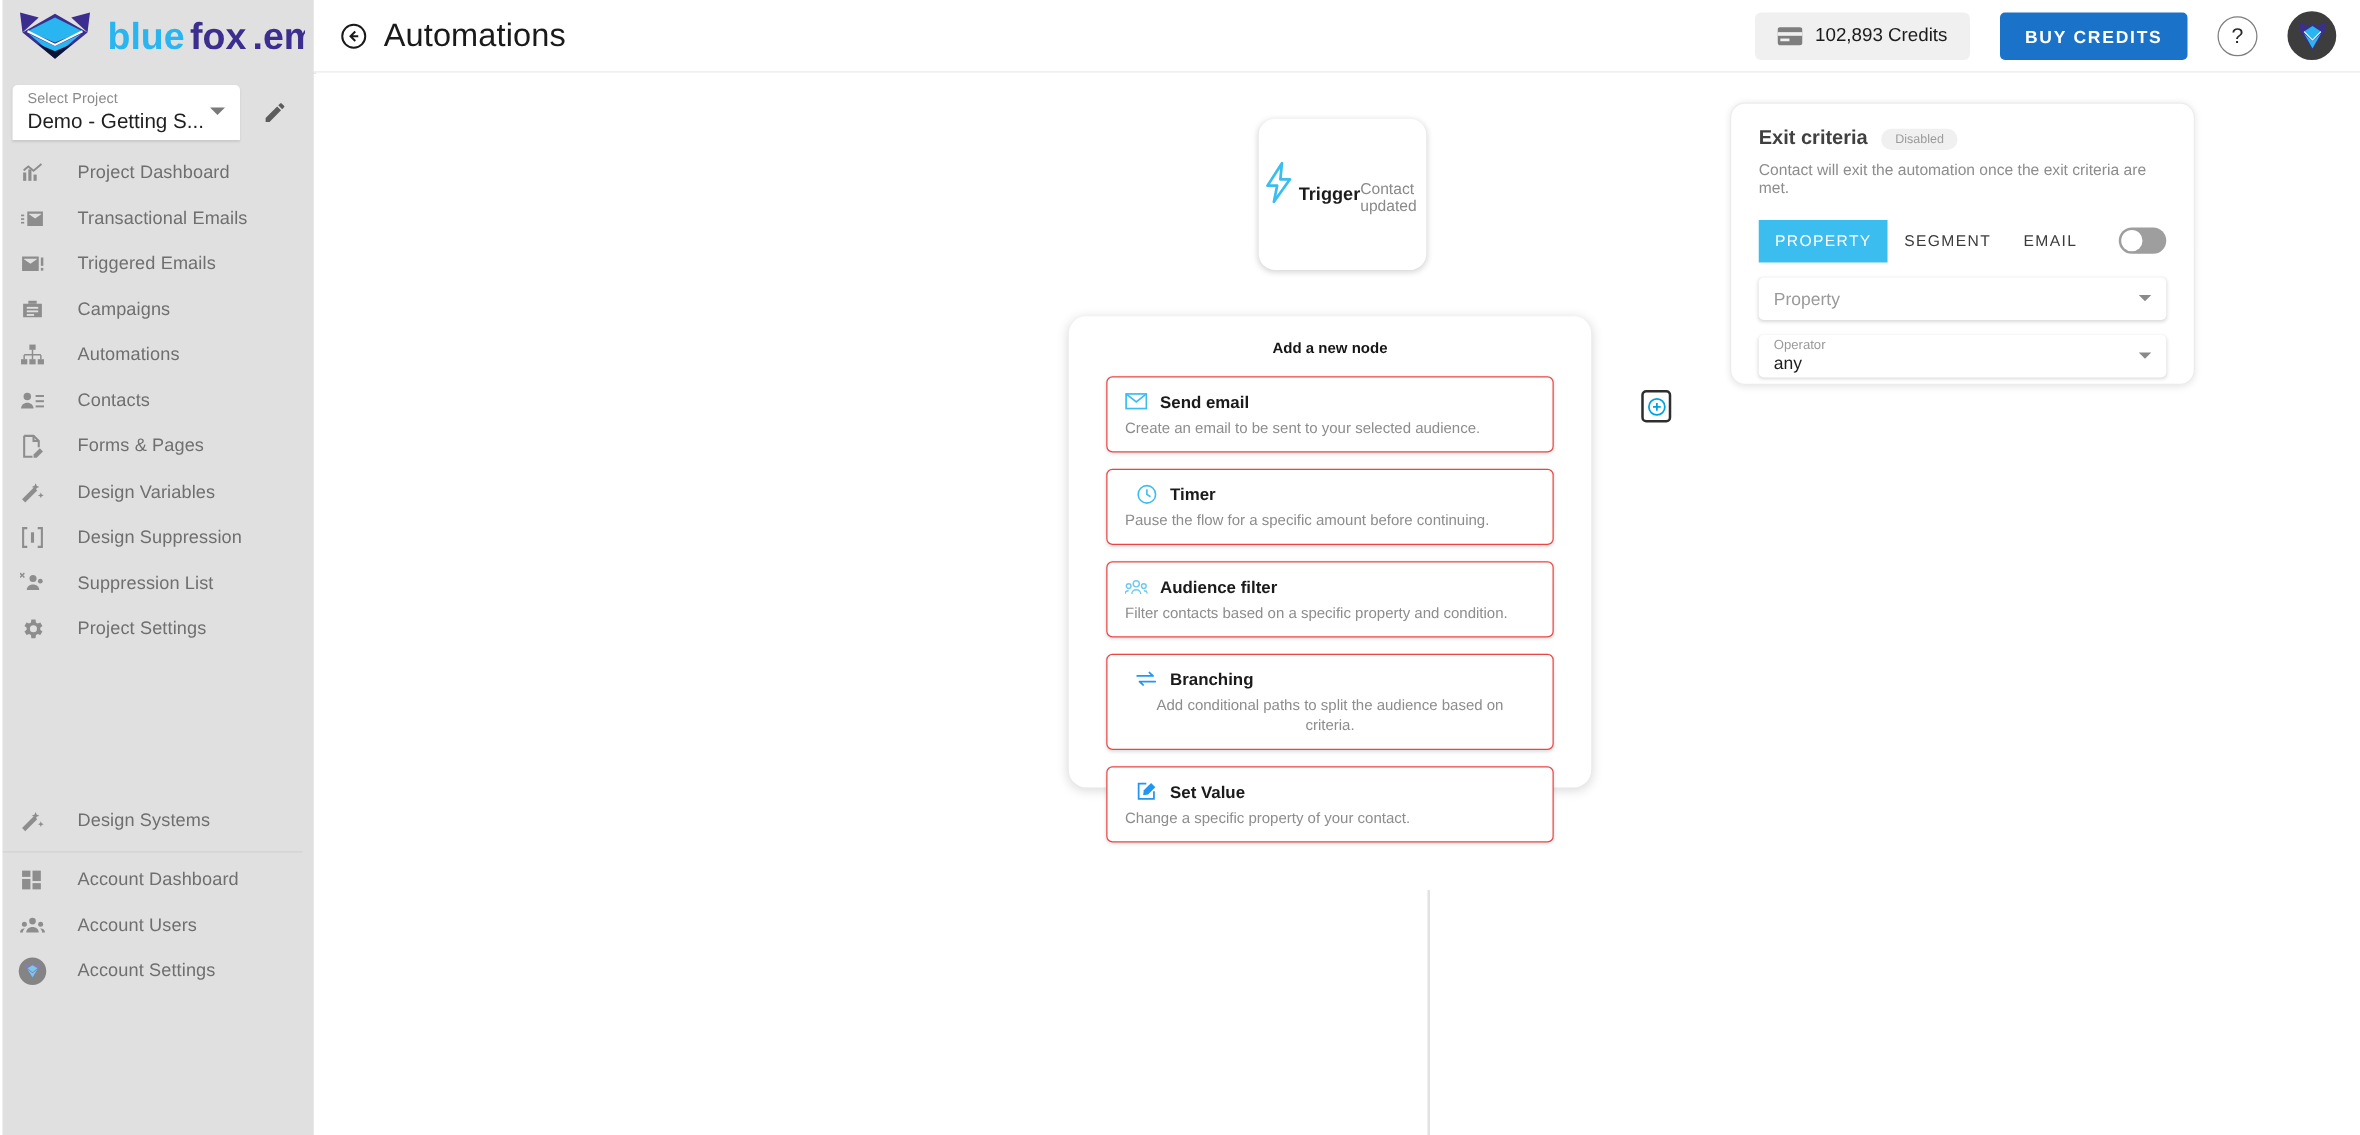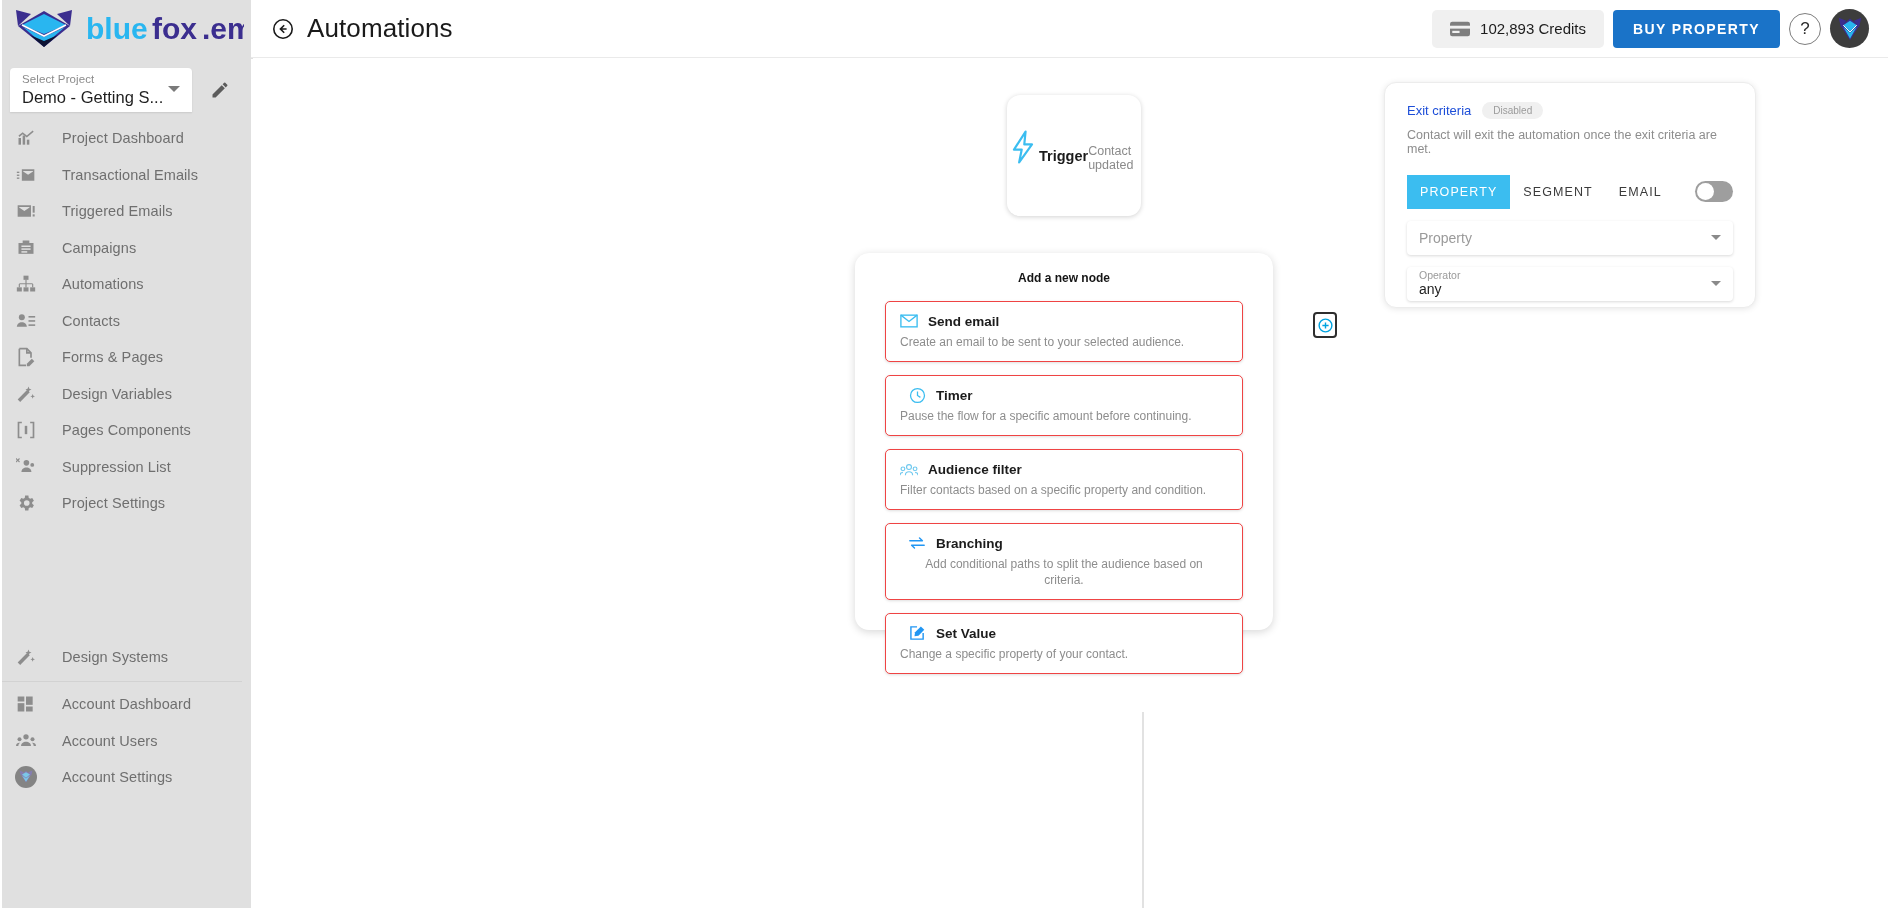--- a/index.html
+++ b/index.html
@@ -101,21 +101,21 @@
     display:flex; align-items:center; justify-content:center;
     cursor: pointer;
   }
   #page-title {
     margin-left: 11px;
     font-size: 26px; color: #1a1a1a;
     letter-spacing: .1px; font-weight: 400;
   }
   #header-right {
     margin-left: auto; margin-right: 19px;
-    display: flex; align-items: center; gap: 9px;
+    display: flex; align-items: center; gap: 24px;
   }
   #credits-pill {
     height: 38px; background: #f0f0f0;
     border-radius: 5px;
     display: flex; align-items: center; gap: 10px;
     padding: 0 18px;
     cursor: pointer;
   }
   #credits-pill .ctxt { font-size: 15px; color: #1c1c1c; white-space: nowrap; }
   #buy-credits {
@@ -224,21 +224,21 @@
   
   #exit-card {
     position: absolute; left: 1133px; top: 23px;
     width: 372px; height: 226px;
     background: #fff; border-radius: 12px;
     border: 1px solid #ececec;
     box-shadow: 0 1px 6px rgba(0,0,0,.10);
     padding: 19px 22px;
   }
   #exit-head { display: flex; align-items: center; gap: 11px; }
-  #exit-title { font-size: 13px; font-weight: 400; color: #1d4ed8; }
+  #exit-title { font-size: 16px; font-weight: 700; color: #404040; }
   #exit-badge {
     background: #f0f0f0; border-radius: 11px;
     padding: 3px 11px;
     font-size: 10px; color: #9b9b9b;
   }
   #exit-desc {
     font-size: 12.5px; color: #8d8d8d;
     margin-top: 9px;
   }
   #tabs-row {
@@ -423,21 +423,21 @@
     </div>
 
     <div class="nav-item">
       <span class="nav-ico">
         <svg width="20" height="20" viewBox="0 0 24 24" fill="none" stroke="#8d8d8d" stroke-width="2">
             <path d="M7 3H3v18h4"></path>
             <path d="M17 3h4v18h-4"></path>
             <rect x="10.5" y="7" width="3" height="10" fill="#8d8d8d" stroke="none"></rect>
           </svg>
       </span>
-      <span class="nav-lbl">Pages Components</span>
+      <span class="nav-lbl">Design Suppression</span>
     </div>
 
     <div class="nav-item">
       <span class="nav-ico">
         <svg width="20" height="20" viewBox="0 0 24 24" fill="#8d8d8d">
             <circle cx="12.5" cy="7" r="3.4"></circle>
             <path d="M6.5 18c0-3.3 2.7-5.4 6-5.4s6 2.1 6 5.4h-12z"></path>
             <circle cx="19.5" cy="9.5" r="2.3"></circle>
             <path d="M0.5 6.5l1.6-1.6 1.6 1.6 1-1-1.6-1.6L4.7 2.3l-1-1-1.6 1.6L0.5 1.3l-1 1 1.6 1.6L-0.5 5.5z"></path>
           </svg>
@@ -527,21 +527,21 @@
 
   <div id="header-right">
     <div id="credits-pill">
       <svg width="20" height="16" viewBox="0 0 22 16" fill="#7e7e7e">
         <rect x="0" y="0" width="22" height="16" rx="2.4"></rect>
         <rect x="0" y="4.4" width="22" height="3.2" fill="#f0f0f0"></rect>
         <rect x="2.5" y="10" width="8" height="2.4" fill="#f0f0f0"></rect>
       </svg>
       <span class="ctxt">102,893 Credits</span>
     </div>
-    <button id="buy-credits">BUY PROPERTY</button>
+    <button id="buy-credits">BUY CREDITS</button>
     <div id="help-btn">?</div>
     <div id="avatar-big">
       <svg width="30" height="30" viewBox="0 0 40 40">
         <path d="M5 5 L8 18 L15 9 Z" fill="#3b2e8f"></path>
         <path d="M35 5 L32 18 L25 9 Z" fill="#3b2e8f"></path>
         <path d="M8 16 L20 6 L32 16 L20 35 Z" fill="#3b2e8f"></path>
         <path d="M11 15 L20 9 L29 15 L20 23 Z" fill="#29b6f0"></path>
         <path d="M11 17 L20 25 L29 17 L20 33 Z" fill="#29b6f0"></path>
         <path d="M11 15 L20 24 L29 15" fill="none" stroke="#ffffff" stroke-width="1.3"></path>
       </svg>

